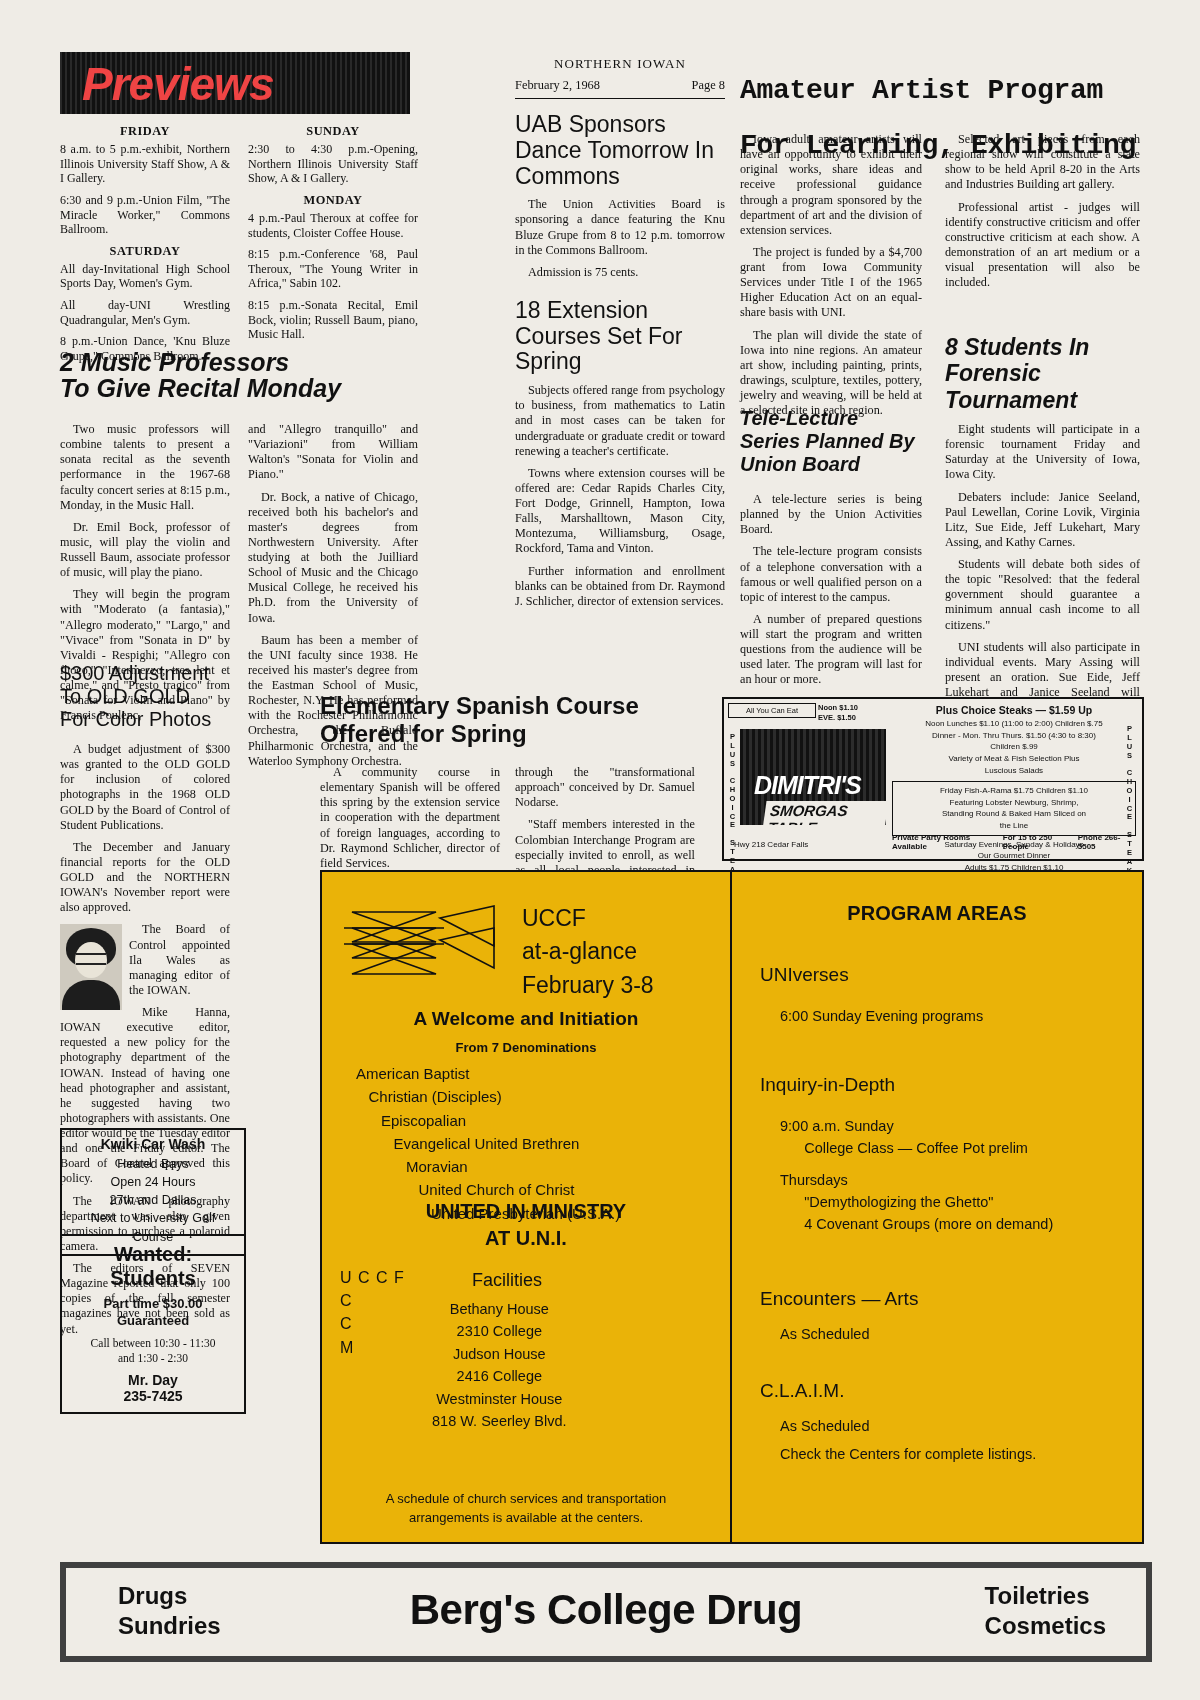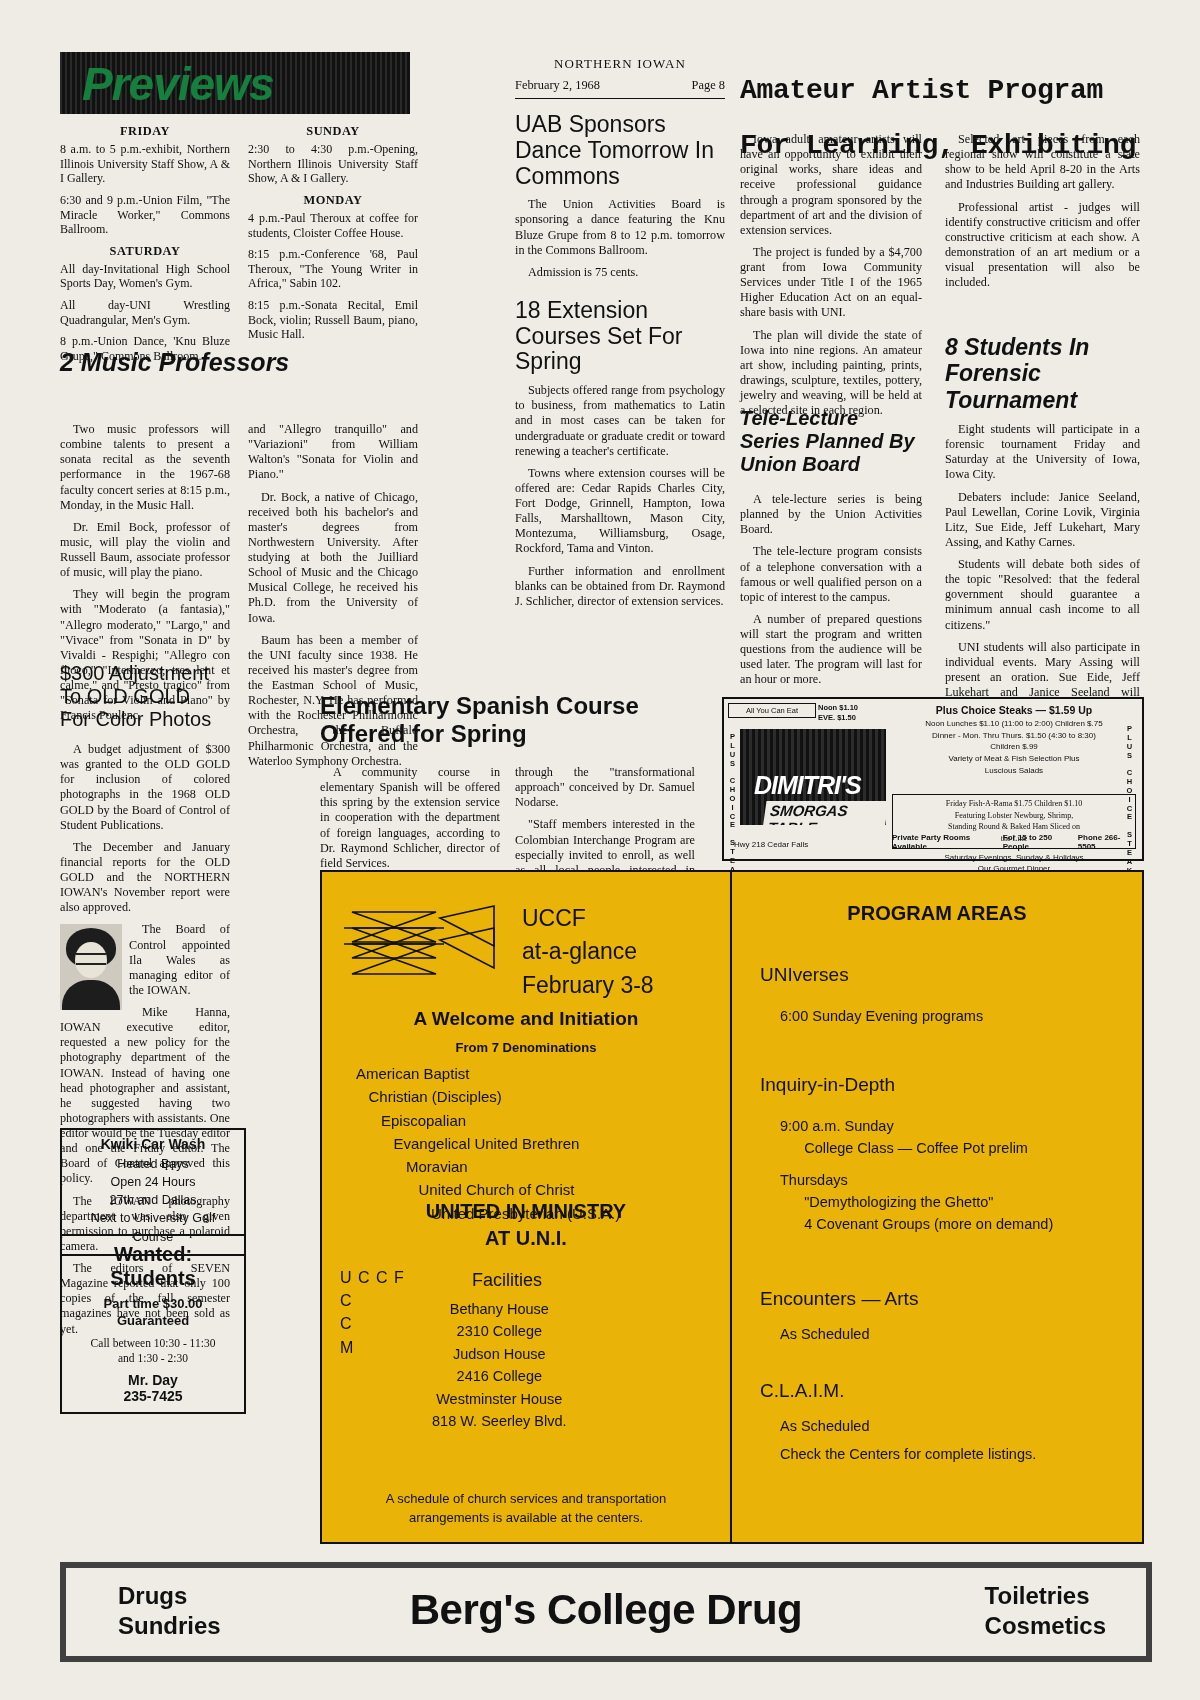--- a/index.html
+++ b/index.html
@@ -8,21 +8,21 @@
   .page-inner{position:absolute;left:60px;top:52px;width:1080px;height:1600px;}
 
   
   .col{font-size:12.2px;line-height:1.24;text-align:justify;}
   .col p{margin:0 0 7px 0;text-indent:13px;}
   .col p.ni{text-indent:0;}
 
   
   .previews-box{position:absolute;left:0;top:0;width:350px;height:62px;background:#111;}
   .previews-box .word{font-family:"Liberation Sans", sans-serif;font-style:italic;font-weight:bold;
-     color:#15803d;font-size:46px;letter-spacing:-1px;position:absolute;left:22px;top:5px;}
+     color:#ef4444;font-size:46px;letter-spacing:-1px;position:absolute;left:22px;top:5px;}
   .previews-box .stripes{position:absolute;inset:0;
      background:repeating-linear-gradient(90deg,rgba(255,255,255,.10) 0 2px, rgba(0,0,0,0) 2px 5px);}
 
   .nortitle{position:absolute;left:470px;top:4px;width:180px;text-align:center;
      font-family:"Liberation Serif",serif;font-size:13px;letter-spacing:1.1px;}
   .norline{position:absolute;left:455px;top:26px;width:210px;font-size:12.4px;}
   .norline .l{float:left;}
   .norline .r{float:right;}
   .rule-a{position:absolute;left:455px;top:46px;width:210px;border-top:1px solid #111;}
   .hl-ital{font-family:"Liberation Sans", sans-serif;font-weight:bold;font-style:italic;line-height:1.05;}
@@ -93,21 +93,21 @@
   .dim-noon b{display:inline-block;}
   .dim-plus{position:absolute;left:0px;top:30px;width:9px;font-family:"Liberation Sans",sans-serif;font-size:7.5px;font-weight:bold;line-height:1.18;text-align:center;}
   .dim-logo{position:absolute;left:12px;top:26px;width:146px;height:96px;background:#111;overflow:hidden;}
   .dim-logo .sky{position:absolute;inset:0;background:repeating-linear-gradient(90deg,#111 0 3px,#2c2c2c 3px 6px);}
   .dim-name{position:absolute;left:14px;top:42px;font-family:"Liberation Sans",sans-serif;font-style:italic;font-weight:bold;color:#fff;font-size:25px;letter-spacing:-1px;}
   .dim-smorg{position:absolute;left:24px;top:72px;background:#efece6;color:#111;font-family:"Liberation Sans",sans-serif;font-style:italic;font-weight:bold;font-size:15px;padding:1px 5px;transform:skewX(-8deg);}
   .dim-hwy{position:absolute;left:6px;bottom:2px;font-family:"Liberation Sans",sans-serif;font-size:8px;}
   .dim-right{position:absolute;left:168px;top:4px;width:244px;height:148px;}
   .dim-top{font-family:"Liberation Sans",sans-serif;font-size:8px;text-align:center;line-height:1.45;}
   .dim-top .hdr{font-weight:bold;font-size:10.5px;}
-  .dim-box{border:1px solid #111;margin-top:18px;padding:3px 18px;font-family:Liberation Serif, serif;font-size:8px;text-align:center;line-height:1.45;}
+  .dim-box{border:1px solid #111;margin-top:5px;padding:3px 18px;font-family:Liberation Sans, sans-serif;font-size:8px;text-align:center;line-height:1.45;}
   .dim-bot{font-family:"Liberation Sans",sans-serif;font-size:8px;text-align:center;line-height:1.45;margin-top:3px;}
   .dim-foot{position:absolute;bottom:0;left:0;width:100%;font-family:"Liberation Sans",sans-serif;font-size:8px;font-weight:bold;display:flex;justify-content:space-between;}
   .dim-side{position:absolute;right:2px;top:22px;width:9px;font-family:"Liberation Sans",sans-serif;font-size:7.5px;font-weight:bold;line-height:1.18;text-align:center;}
 
   
   #uccf{position:absolute;left:260px;top:818px;width:820px;height:670px;border:2px solid #111;background:#eab308;}
   #uccf .divider{position:absolute;left:408px;top:0;bottom:0;border-left:2px solid #111;}
   .uccf-left{position:absolute;left:0;top:0;width:408px;height:100%;font-family:"Liberation Sans",sans-serif;}
   .uccf-right{position:absolute;left:410px;top:0;right:0;height:100%;font-family:"Liberation Sans",sans-serif;}
 
@@ -166,20 +166,21 @@
     <div class="day">SUNDAY</div>
     <div class="ev">2:30 to 4:30 p.m.-Opening, Northern Illinois University Staff Show, A &amp; I Gallery.</div>
     <div class="day">MONDAY</div>
     <div class="ev">4 p.m.-Paul Theroux at coffee for students, Cloister Coffee House.</div>
     <div class="ev">8:15 p.m.-Conference '68, Paul Theroux, "The Young Writer in Africa," Sabin 102.</div>
     <div class="ev">8:15 p.m.-Sonata Recital, Emil Bock, violin; Russell Baum, piano, Music Hall.</div>
   </div>
 
   <div id="music-head">
     <div class="hl-ital l1">2 Music Professors</div>
+    <div class="hl-ital l1">To Give Recital Monday</div>
   </div>
   <div id="music-body" class="col">
     <p>Two music professors will combine talents to present a sonata recital as the seventh performance in the 1967-68 faculty concert series at 8:15 p.m., Monday, in the Music Hall.</p>
     <p>Dr. Emil Bock, professor of music, will play the violin and Russell Baum, associate professor of music, will play the piano.</p>
     <p>They will begin the program with "Moderato (a fantasia)," "Allegro moderato," "Largo," and "Vivace" from "Sonata in D" by Vivaldi - Respighi; "Allegro con fuoco," "Intermezzo, tres lent et calme," and "Presto tragico" from "Sonata for Violin and Piano" by Francis Poulenc,</p>
   </div>
   <div id="music-body2" class="col">
     <p class="ni">and "Allegro tranquillo" and "Variazioni" from William Walton's "Sonata for Violin and Piano."</p>
     <p>Dr. Bock, a native of Chicago, received both his bachelor's and master's degrees from Northwestern University. After studying at both the Juilliard School of Music and the Chicago Musical College, he received his Ph.D. from the University of Iowa.</p>
     <p>Baum has been a member of the UNI faculty since 1938. He received his master's degree from the Eastman School of Music, Rochester, N.Y. He has performed with the Rochester Philharmonic Orchestra, the Buffalo Philharmonic Orchestra, and the Waterloo Symphony Orchestra.</p>

